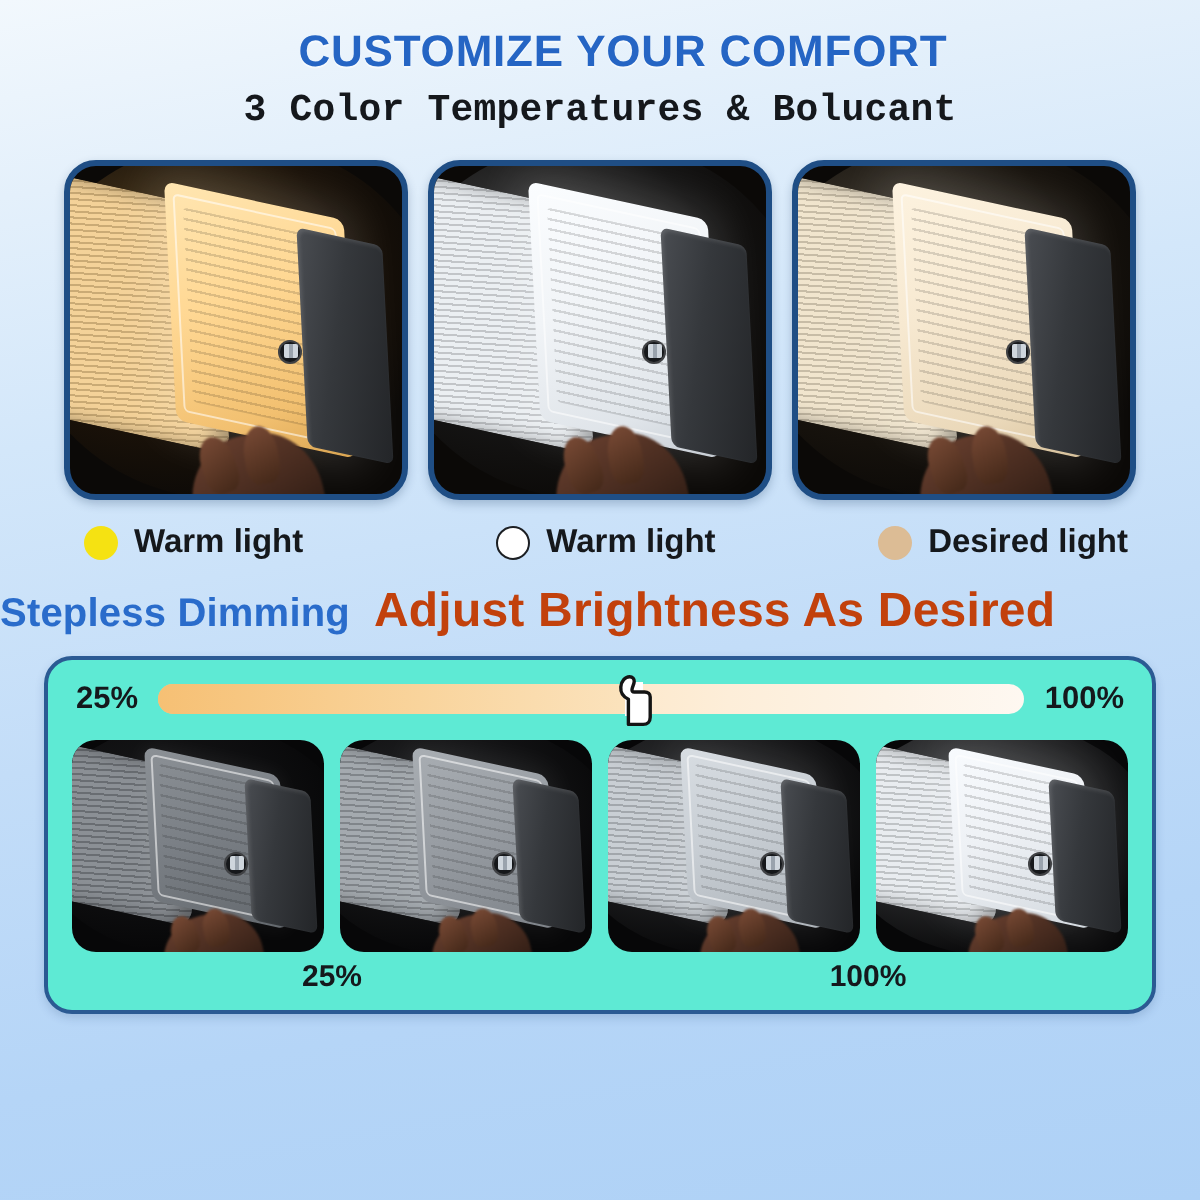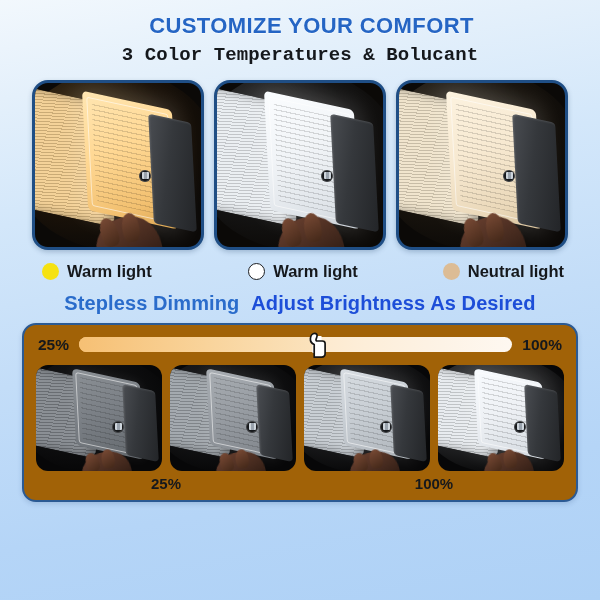--- a/index.html
+++ b/index.html
@@ -234,43 +234,42 @@
   .legend-label {
     font-size: 16.5px;
     font-weight: bold;
     color: #15181c;
     white-space: nowrap;
   }
 
   
   .dim-heading {
     display: flex;
-    justify-content: center;
     align-items: baseline;
     gap: 12px;
     margin-top: 11px;
   }
   .dim-heading .blue {
     font-size: 20px;
     font-weight: bold;
     color: #2a6ccb;
     letter-spacing: 0.1px;
   }
   .dim-heading .black {
-    font-size: 20px;
-    font-weight: bold;
-    color: #1d4ed8;
+    font-size: 24px;
+    font-weight: bold;
+    color: #c2410c;
     letter-spacing: 0.1px;
   }
 
   .panel-card {
     margin: 8px 22px 0 22px;
     border: 2px solid #2b5a93;
     border-radius: 14px;
-    background: #a16207;
+    background: #5eead4;
     padding: 9px 12px 8px 12px;
     box-shadow: 0 2px 5px rgba(25,60,110,0.18);
   }
 
   
   .slider-row {
     display: flex;
     align-items: center;
     gap: 10px;
     padding: 2px 2px 4px 2px;
@@ -406,21 +405,21 @@
     <span class="legend-label">Warm light</span>
   </div>
 
   <div class="legend-item">
     <span class="swatch outlined" style="background:#ffffff"></span>
     <span class="legend-label">Warm light</span>
   </div>
 
   <div class="legend-item">
     <span class="swatch" style="background:#dcbc95"></span>
-    <span class="legend-label">Neutral light</span>
+    <span class="legend-label">Desired light</span>
   </div>
 
 </div>
 
 <div class="dim-heading">
   <span class="blue" style="color: rgb(42, 108, 203);">Stepless Dimming</span>
   <span class="black">Adjust Brightness As Desired</span>
 </div>
 
 <div class="panel-card" style="border-color: rgb(43, 90, 147);">

